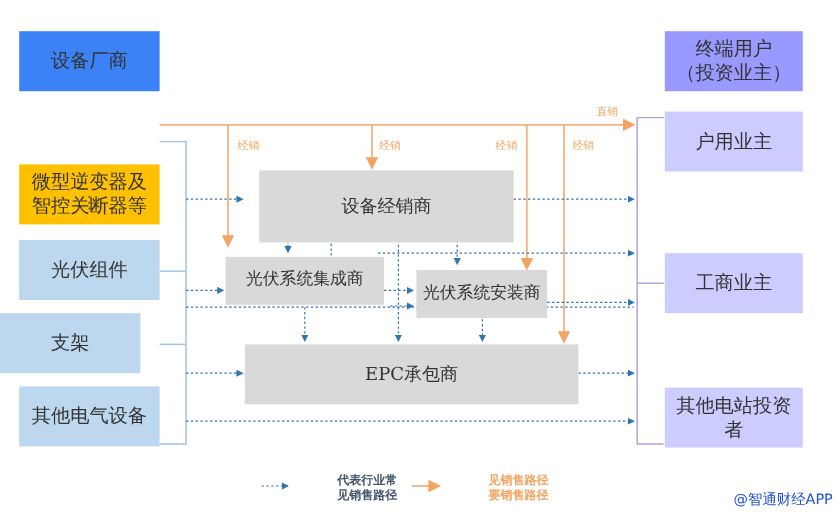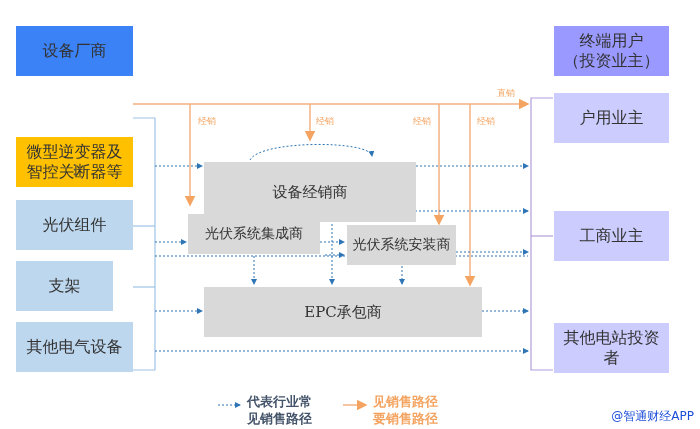--- a/index.html
+++ b/index.html
@@ -6,21 +6,21 @@
   body { width:700px; height:429px; position:relative; overflow:hidden; font-family:"DejaVu Serif", serif; }
   .box { position:absolute; display:flex; align-items:center; justify-content:center; text-align:center; color:#333; box-sizing:border-box; line-height:1.25; }
   .blue { background:#3b82f6; font-size:16px; }
   .lblue { background:#bdd7ee; font-size:16px; }
   .orange { background:#ffc000; font-size:16px; }
   .gray { background:#d9d9d9; font-size:15px; }
   .purple { background:#9999ff; font-size:16px; }
   .lpurple { background:#ccccff; font-size:16px; }
   svg { position:absolute; left:0; top:0; }
   .lbl { position:absolute; font-size:9px; color:#f4a460; }
-  .legend-text { position:absolute; font-size:13px; line-height:1.3; font-weight:bold; }
+  .legend-text { position:absolute; font-size:10px; line-height:1.3; font-weight:bold;margin-left:34px; }
   .watermark { position:absolute; right:6px; bottom:4px; font-size:12px; color:#1d4ed8; font-family:"DejaVu Sans", sans-serif; }
 </style>
 </head>
 <body>
 
 <svg width="700" height="429">
   <defs>
     <marker id="ab" markerWidth="6" markerHeight="6" refX="5" refY="3" orient="auto">
         <path d="M0,0 L6,3 L0,6 z" fill="#2e75b6"></path>
       </marker>
@@ -78,28 +78,28 @@
     <span>设备厂商</span>
   </div>
 <div class="box orange" style="left:16px;top:93px;width:117px;height:50px;white-space:pre-line;margin-top:44px;"><span>微型逆变器及
 智控关断器等</span></div>
 <div class="box" style="left:16px;top:155px;width:117px;height:30px;font-size:14px;color:#555;">
     <span>⋮</span>
   </div>
 <div class="box lblue" style="left:16px;top:200px;width:117px;height:50px;">
     <span>光伏组件</span>
   </div>
-<div class="box lblue" style="left:16px;top:261px;width:97px;height:50px;text-align:right;">
+<div class="box lblue" style="left:0;top:261px;width:117px;height:50px;text-align:right;">
     <span>支架</span>
   </div>
 <div class="box lblue" style="left:16px;top:322px;width:117px;height:50px;">
     <span>其他电气设备</span>
   </div>
 
-<div class="box gray" style="left:204px;top:142px;width:212px;height:60px;margin-top:20px;">
+<div class="box gray" style="left:216px;top:142px;width:212px;height:60px;">
     <span>设备经销商</span>
   </div>
 <div class="box gray" style="left:188px;top:214px;width:132px;height:40px;font-size:14px;">
     <span>光伏系统集成商</span>
   </div>
 <div class="box gray" style="left:347px;top:225px;width:109px;height:40px;font-size:14px;">
     <span>光伏系统安装商</span>
   </div>
 <div class="box gray" style="left:204px;top:287px;width:278px;height:50px;">
     <span>EPC承包商</span>

